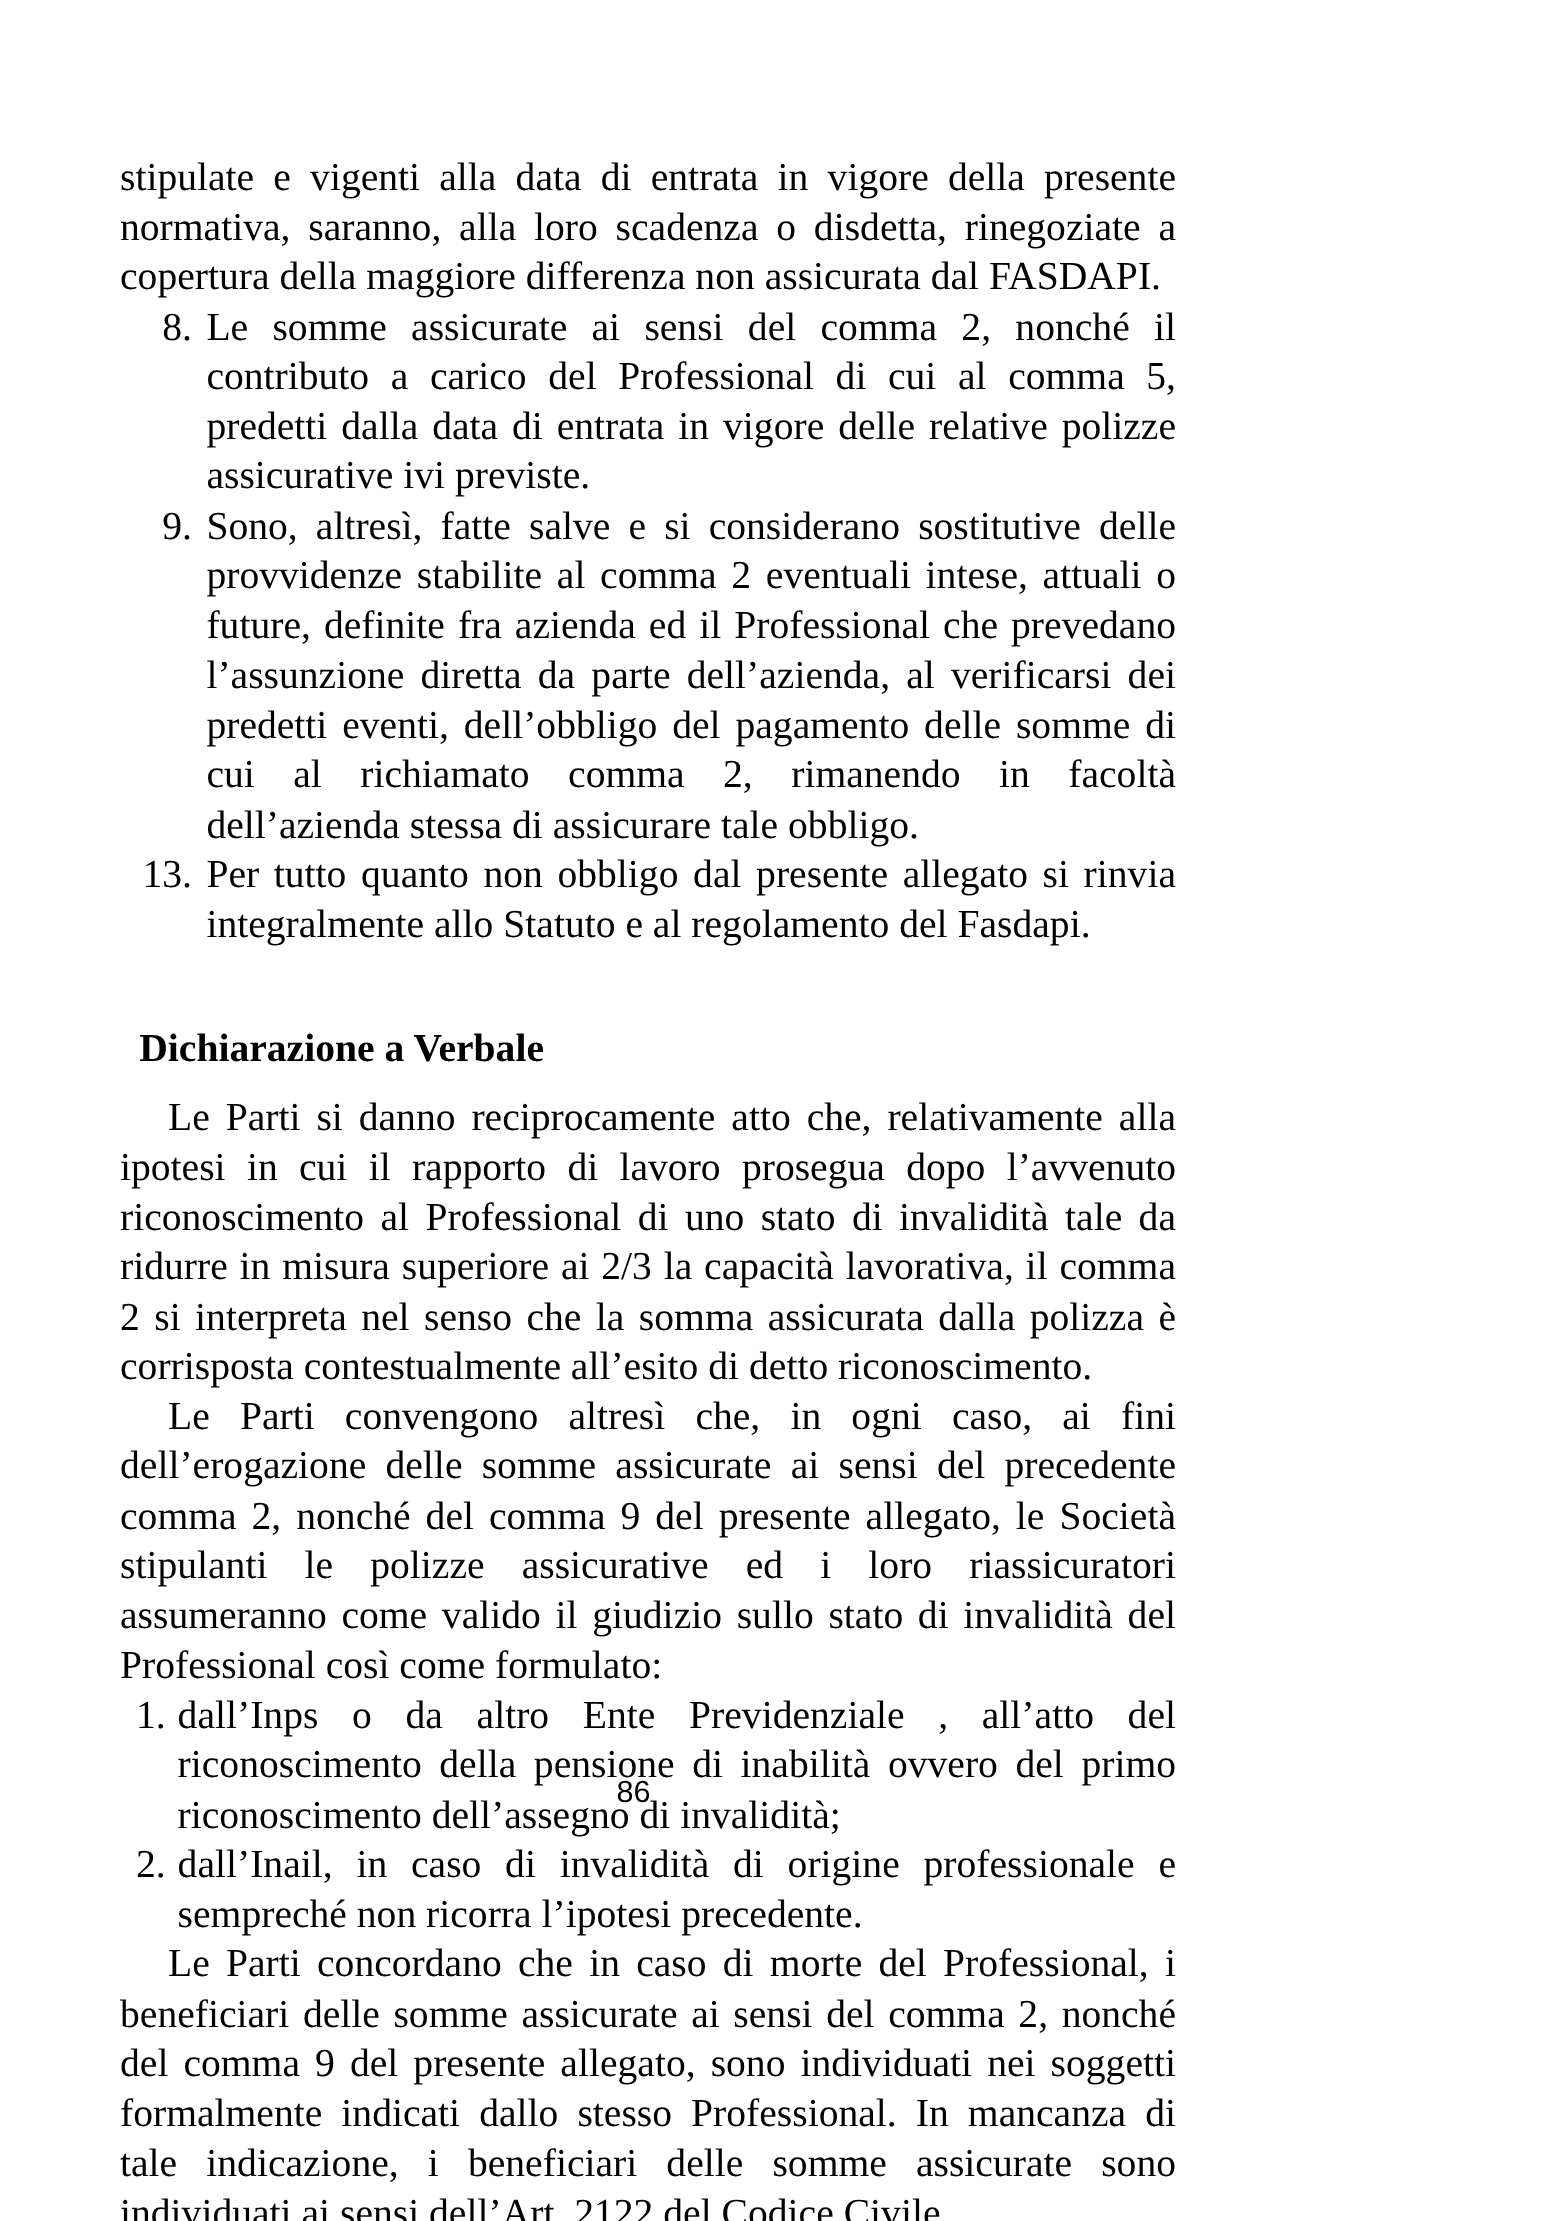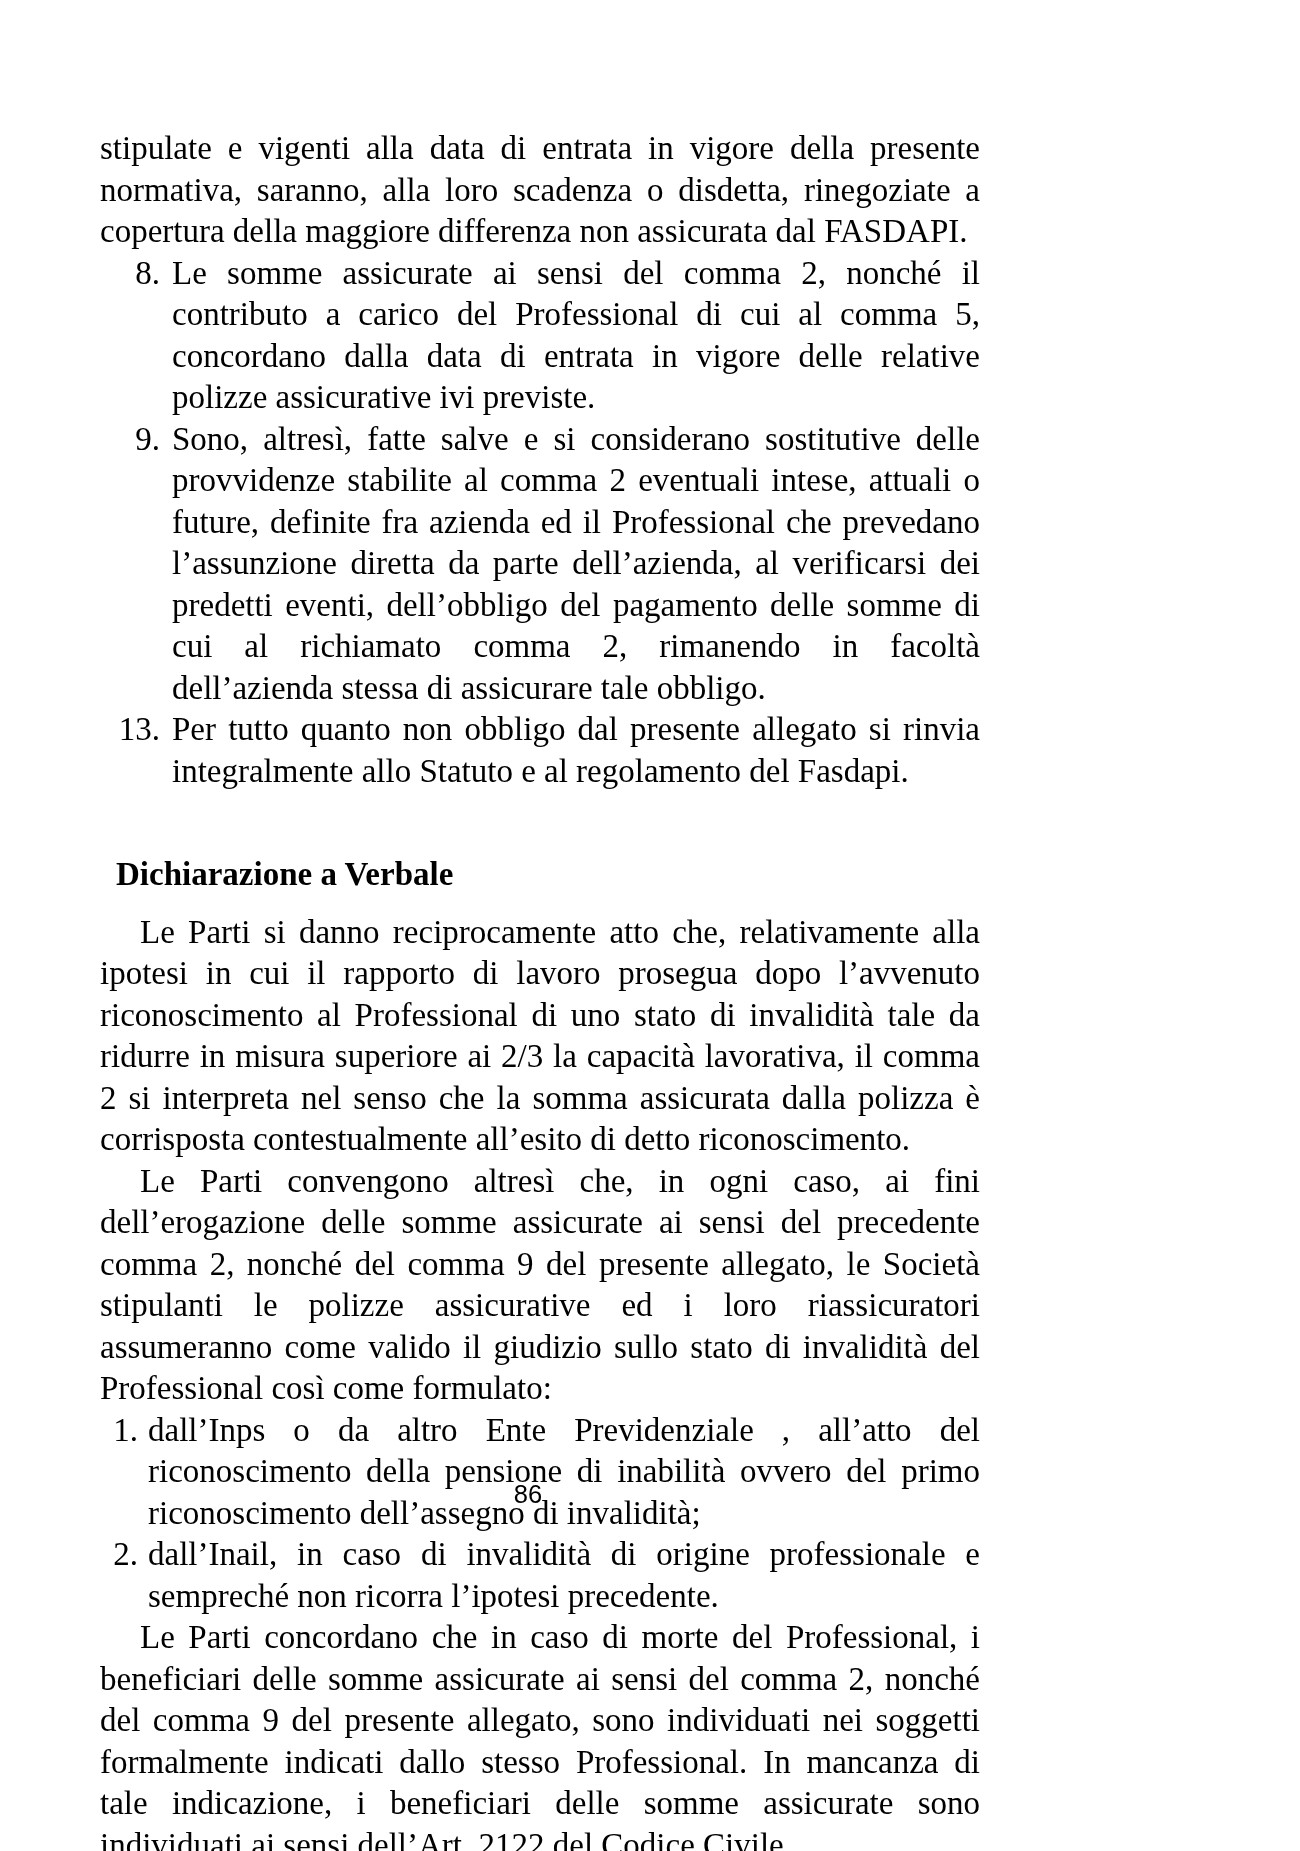--- a/index.html
+++ b/index.html
@@ -100,21 +100,21 @@
 <body>
 
 <div class="page">
 
   <div class="content">
 
     <p class="just">stipulate e vigenti alla data di entrata in vigore della presente normativa, saranno, alla loro scadenza o disdetta, rinegoziate a copertura della maggiore differenza non assicurata dal FASDAPI.</p>
 
     <div class="li-row lvl1">
       <span class="li-num">8.</span>
-      <span class="li-body">Le somme assicurate ai sensi del comma 2, nonché il contributo a carico del Professional di cui al comma 5, concordano dalla data di entrata in vigore delle relative polizze assicurative ivi previste.</span>
+      <span class="li-body">Le somme assicurate ai sensi del comma 2, nonché il contributo a carico del Professional di cui al comma 5, predetti dalla data di entrata in vigore delle relative polizze assicurative ivi previste.</span>
     </div>
 
     <div class="li-row lvl1">
       <span class="li-num">9.</span>
       <span class="li-body">Sono, altresì, fatte salve e si considerano sostitutive delle provvidenze stabilite al comma 2 eventuali intese, attuali o future, definite fra azienda ed il Professional che prevedano l’assunzione diretta da parte dell’azienda, al verificarsi dei predetti eventi, dell’obbligo del pagamento delle somme di cui al richiamato comma 2, rimanendo in facoltà dell’azienda stessa di assicurare tale obbligo.</span>
     </div>
 
     <div class="li-row lvl1">
       <span class="li-num">13.</span>
       <span class="li-body">Per tutto quanto non obbligo dal presente allegato si rinvia integralmente allo Statuto e al regolamento del Fasdapi.</span>

